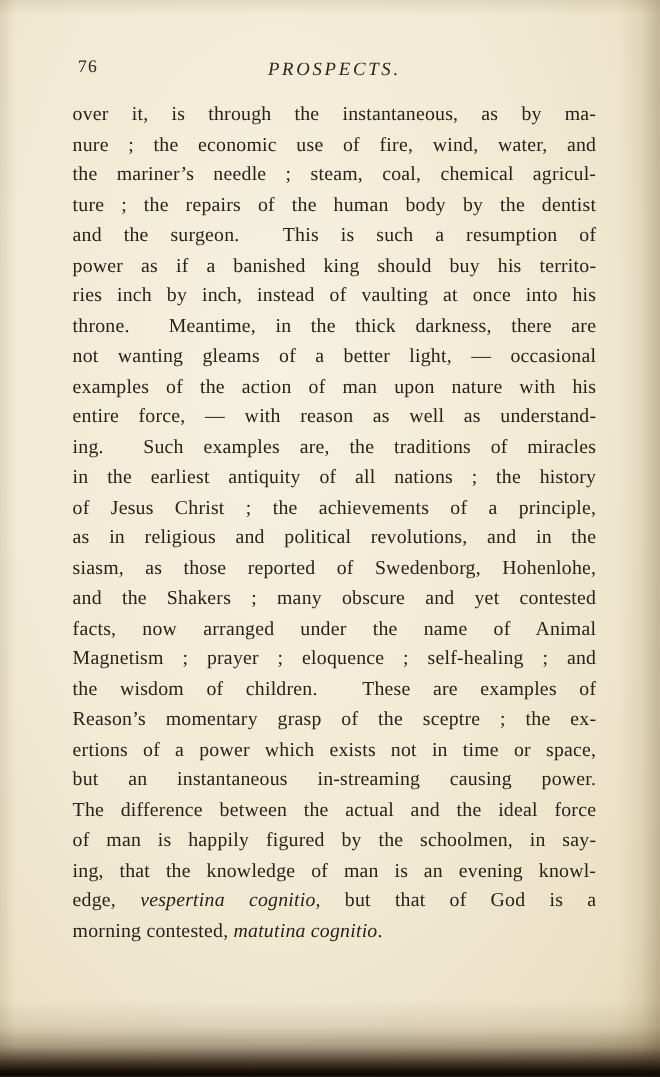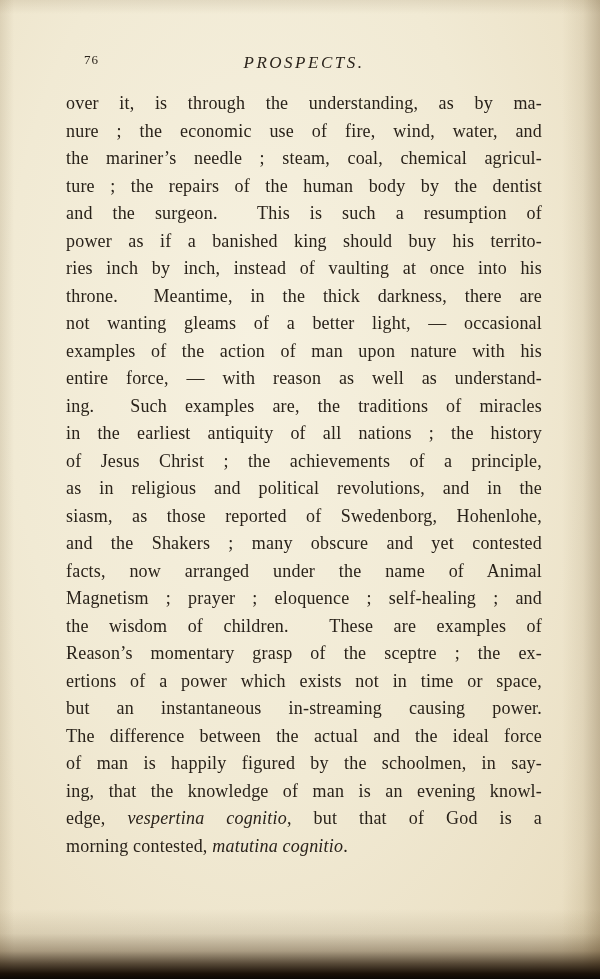--- a/index.html
+++ b/index.html
@@ -25,23 +25,23 @@
   }
   .header {
     position: absolute;
     top: 52px;
     left: 66px;
     width: 476px;
     height: 24px;
   }
   .page-number {
     position: absolute;
-    left: 18px;
+    left: 5px;
     top: 0;
-    font-size: 13px;
+    font-size: 16px;
     letter-spacing: 1px;
     color: #2b241c;
   }
   .running-header {
     position: absolute;
     left: 0;
     right: 0;
     top: 1px;
     text-align: center;
     font-style: italic;
@@ -109,21 +109,21 @@
 </head>
 <body>
 
 <div class="page">
   <div class="header">
     <span class="page-number">76</span>
     <span class="running-header">PROSPECTS.</span>
   </div>
 
   <div class="text-block" id="text-block">
-      <div class="line"><span>over it, is through the understanding, as by ma-</span></div>
+      <div class="line"><span>over it, is through the instantaneous, as by ma-</span></div>
       <div class="line"><span>nure ; the economic use of fire, wind, water, and</span></div>
       <div class="line"><span>the mariner’s needle ; steam, coal, chemical agricul-</span></div>
       <div class="line"><span>ture ; the repairs of the human body by the dentist</span></div>
       <div class="line"><span>and the surgeon.&nbsp; This is such a resumption of</span></div>
       <div class="line"><span>power as if a banished king should buy his territo-</span></div>
       <div class="line"><span>ries inch by inch, instead of vaulting at once into his</span></div>
       <div class="line"><span>throne.&nbsp; Meantime, in the thick darkness, there are</span></div>
       <div class="line"><span>not wanting gleams of a better light, — occasional</span></div>
       <div class="line"><span>examples of the action of man upon nature with his</span></div>
       <div class="line"><span>entire force, — with reason as well as understand-</span></div>

